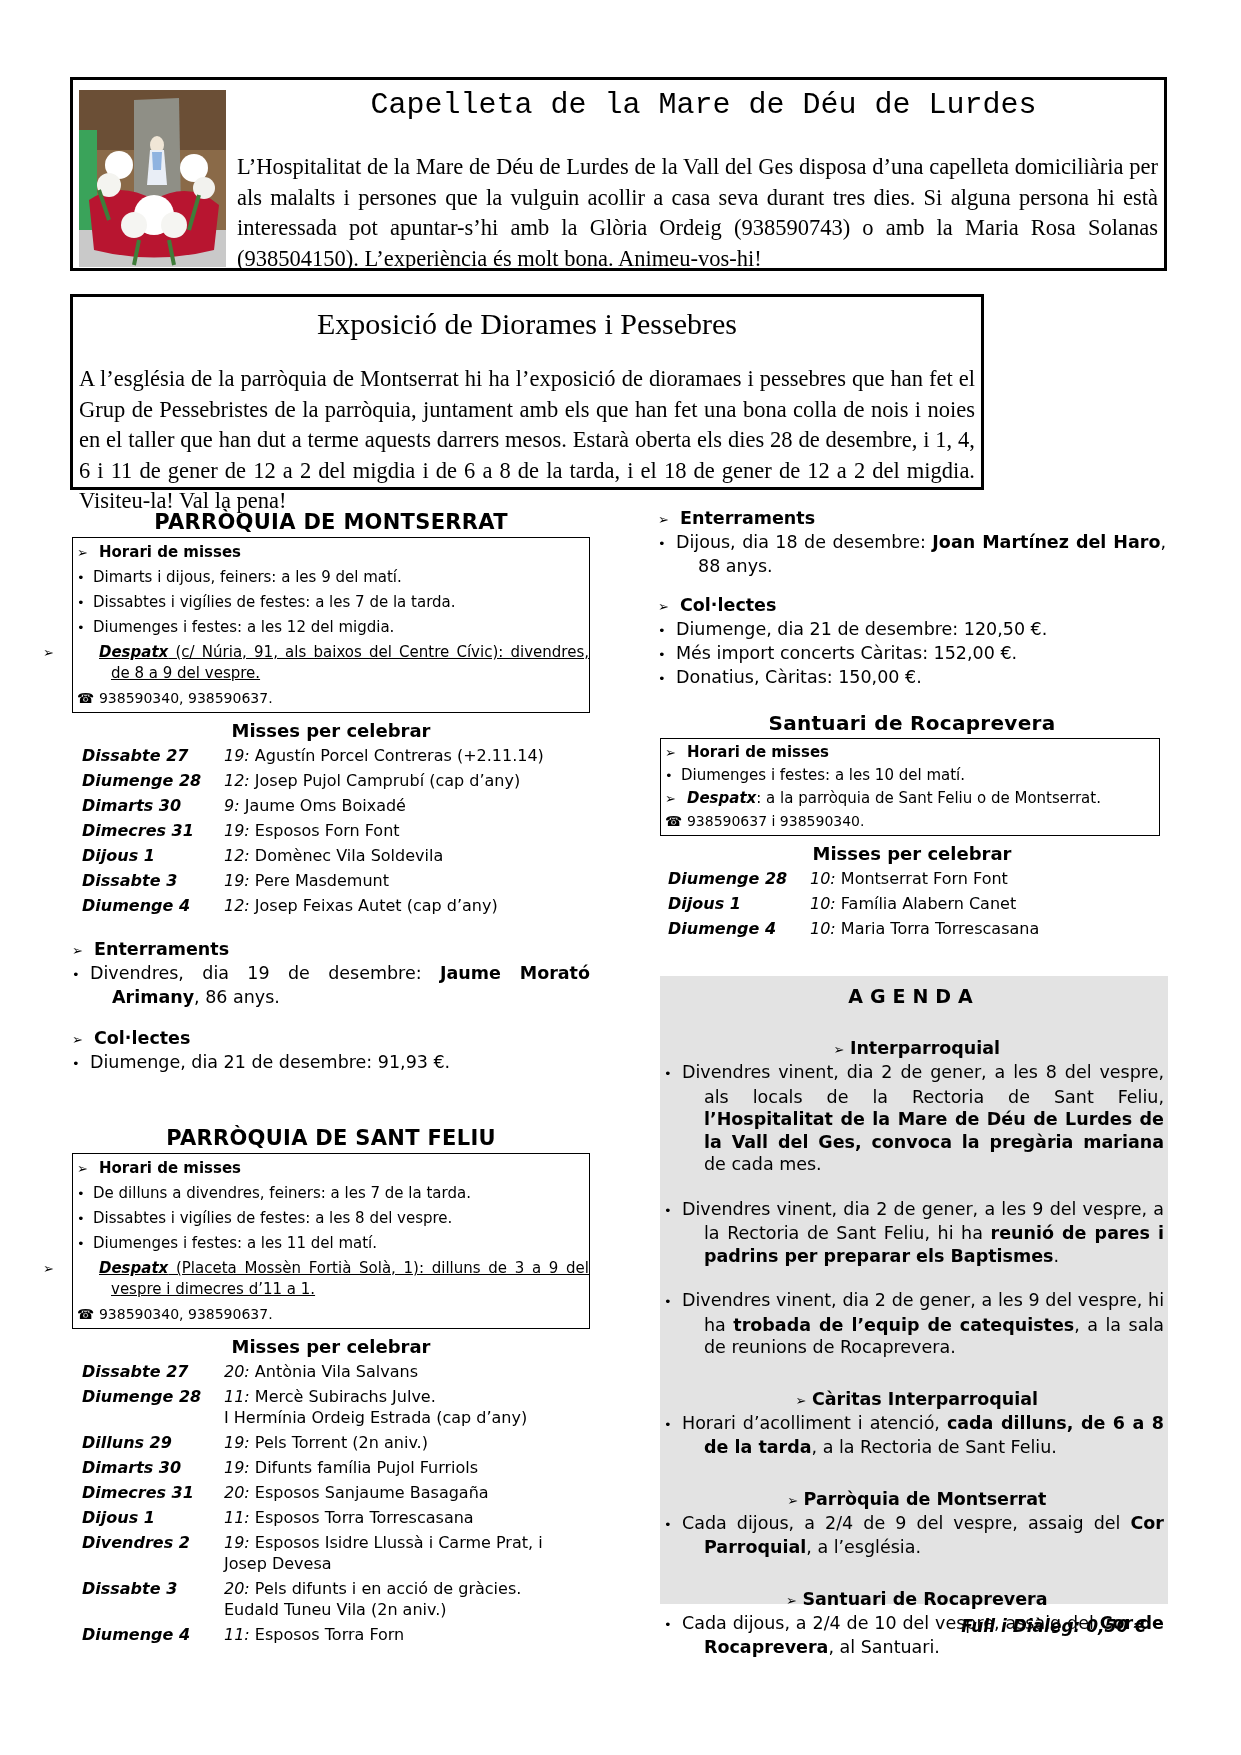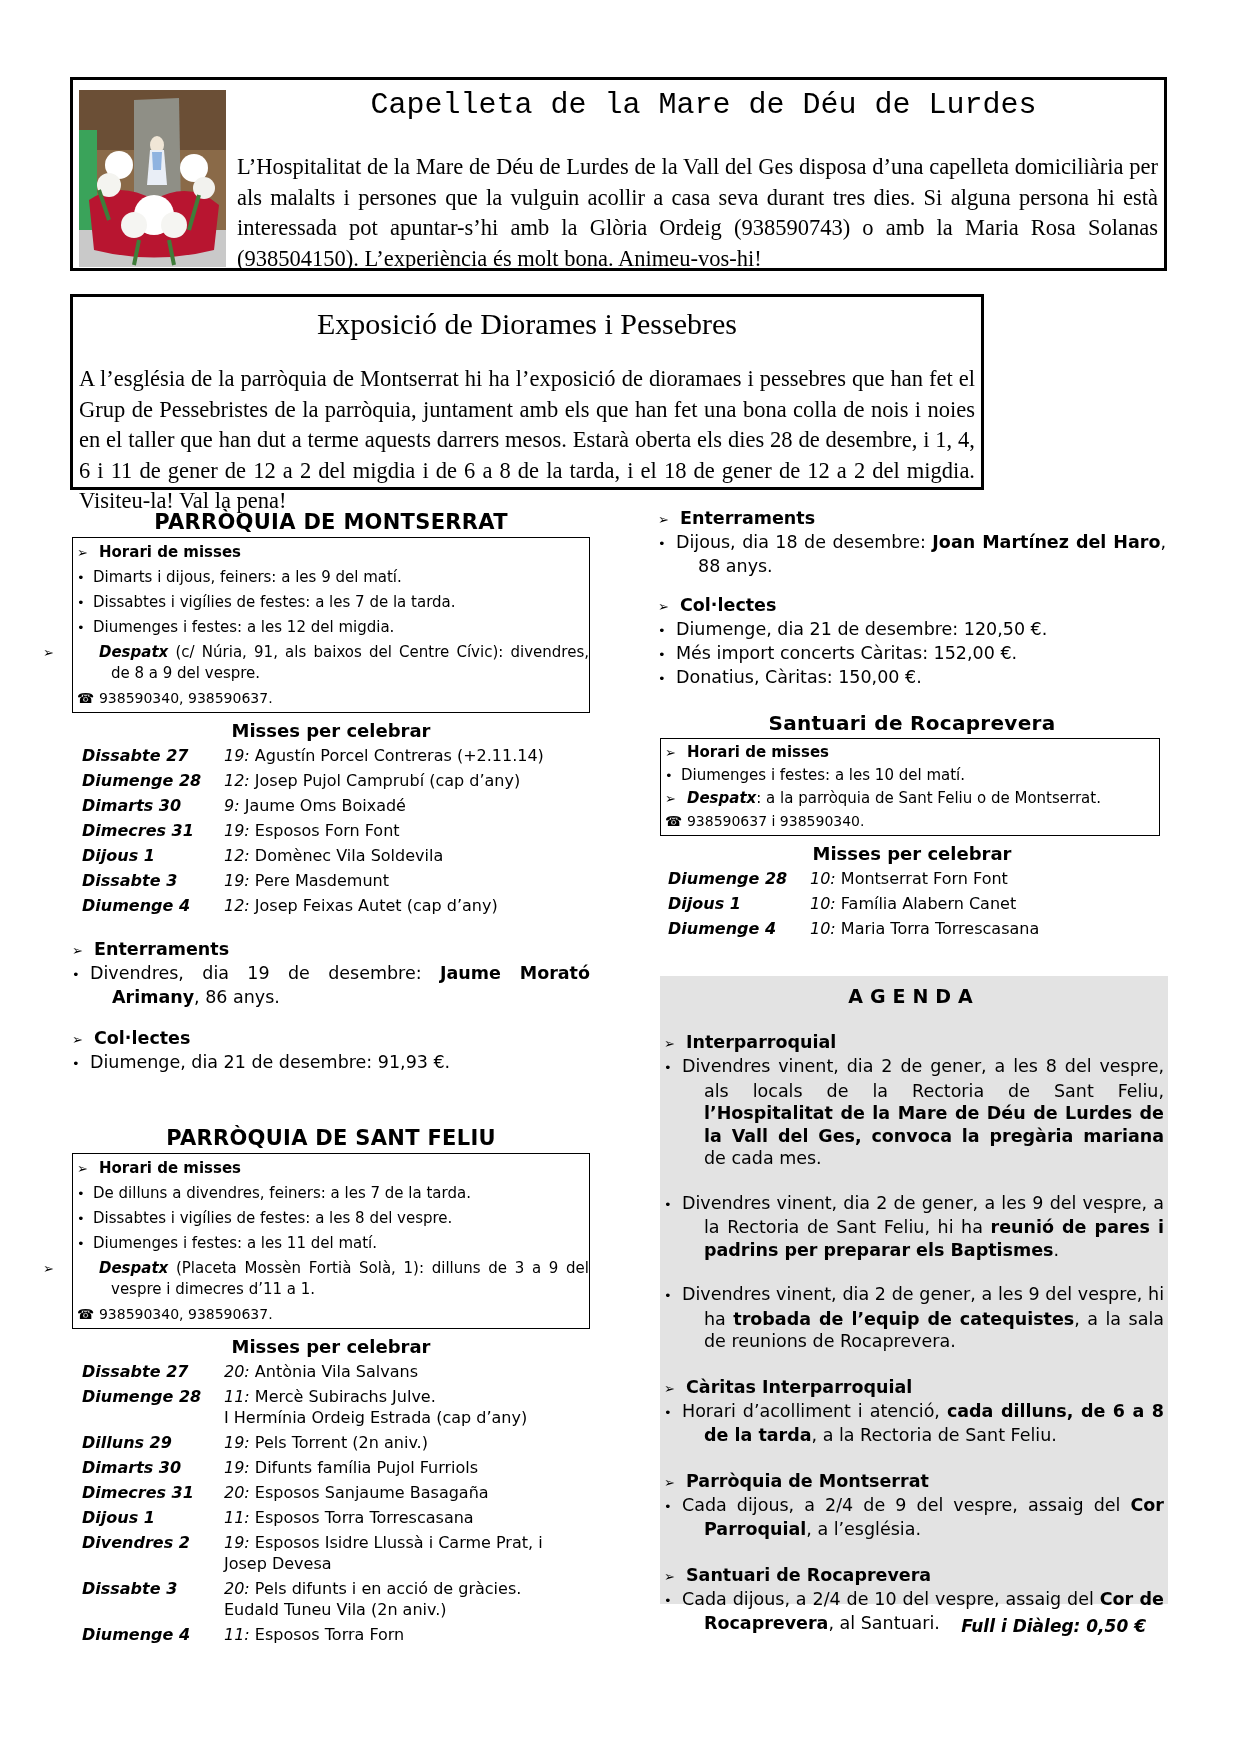--- a/index.html
+++ b/index.html
@@ -16,42 +16,42 @@
   .box2 p { position: absolute; left: 6px; right: 6px; top: 67px; margin: 0; font-family: "Liberation Serif", serif; font-size: 22.5px; line-height: 30.5px; text-align: justify; }
 
   
   .col { position: absolute; font-family: "DejaVu Sans", sans-serif; }
   .col-left { left: 72px; top: 507px; width: 518px; }
   .col-right { left: 658px; top: 507px; width: 508px; }
 
   .parish-title { text-align: center; font-weight: bold; font-size: 21px; margin: 0; line-height: 30px; letter-spacing: 0.3px; }
   .info-box { border: 1px solid #000; padding: 2px 0 2px 4px; font-size: 15px; line-height: 24px; }
   .info-box .row { white-space: nowrap; }
-  .info-box .wrap { white-space: normal; text-align: justify; }
+  .info-box .wrap { white-space: normal; text-align: justify; text-decoration: underline; }
   .info-box .hang { padding-left: 34px; text-indent: -34px; }
   .arrow { display: inline-block; width: 22px; font-size: 13px; }
   .bullet { display: inline-block; width: 16px; text-align: left; font-size: 13px; }
   .b { font-weight: bold; }
   .bi { font-weight: bold; font-style: italic; }
   .i { font-style: italic; }
 
   .sub-title { text-align: center; font-weight: bold; font-size: 18px; margin: 6px 0 2px 0; line-height: 24px; }
   .mass-table { width: 100%; border-collapse: collapse; font-size: 16px; }
   .mass-table td { padding: 0; vertical-align: top; line-height: 21px; }
   .mass-table tr td { padding-bottom: 4px; }
   .mass-table td.day { width: 142px; font-style: italic; padding-left: 10px; font-weight: bold; }
 
   .section-head { font-weight: bold; font-size: 17.5px; line-height: 22px; margin-top: 0; }
   .section-line { font-size: 17.5px; line-height: 23px; padding-left: 40px; text-indent: -40px; text-align: justify; }
   .section-line .bullet { width: 18px; text-indent: 0; }
   .section-line.plain { padding-left: 0; text-indent: 0; }
 
   .agenda { position: absolute; left: 660px; top: 976px; width: 508px; height: 628px; background: #e3e3e3; font-family: "DejaVu Sans", sans-serif; padding: 0 4px; box-sizing: border-box; }
   .agenda-title { text-align: center; font-weight: bold; font-size: 19px; letter-spacing: 7px; margin-top: 8px; line-height: 24px; }
-  .agenda .section-head { margin-top: 3px; }
+  .agenda .section-head { margin-top: 9px; text-align: center; }
   .agenda .section-line { font-size: 17.5px; line-height: 22.5px; padding-left: 40px; text-indent: -40px; }
 
   .footer { position: absolute; right: 95px; top: 1616px; font-family: "DejaVu Sans", sans-serif; font-weight: bold; font-style: italic; font-size: 17px; }
 </style>
 </head>
 <body>
 
 <section class="box1">
   <div class="photo">
     <svg width="147" height="177" viewBox="0 0 147 177" xmlns="http://www.w3.org/2000/svg">

